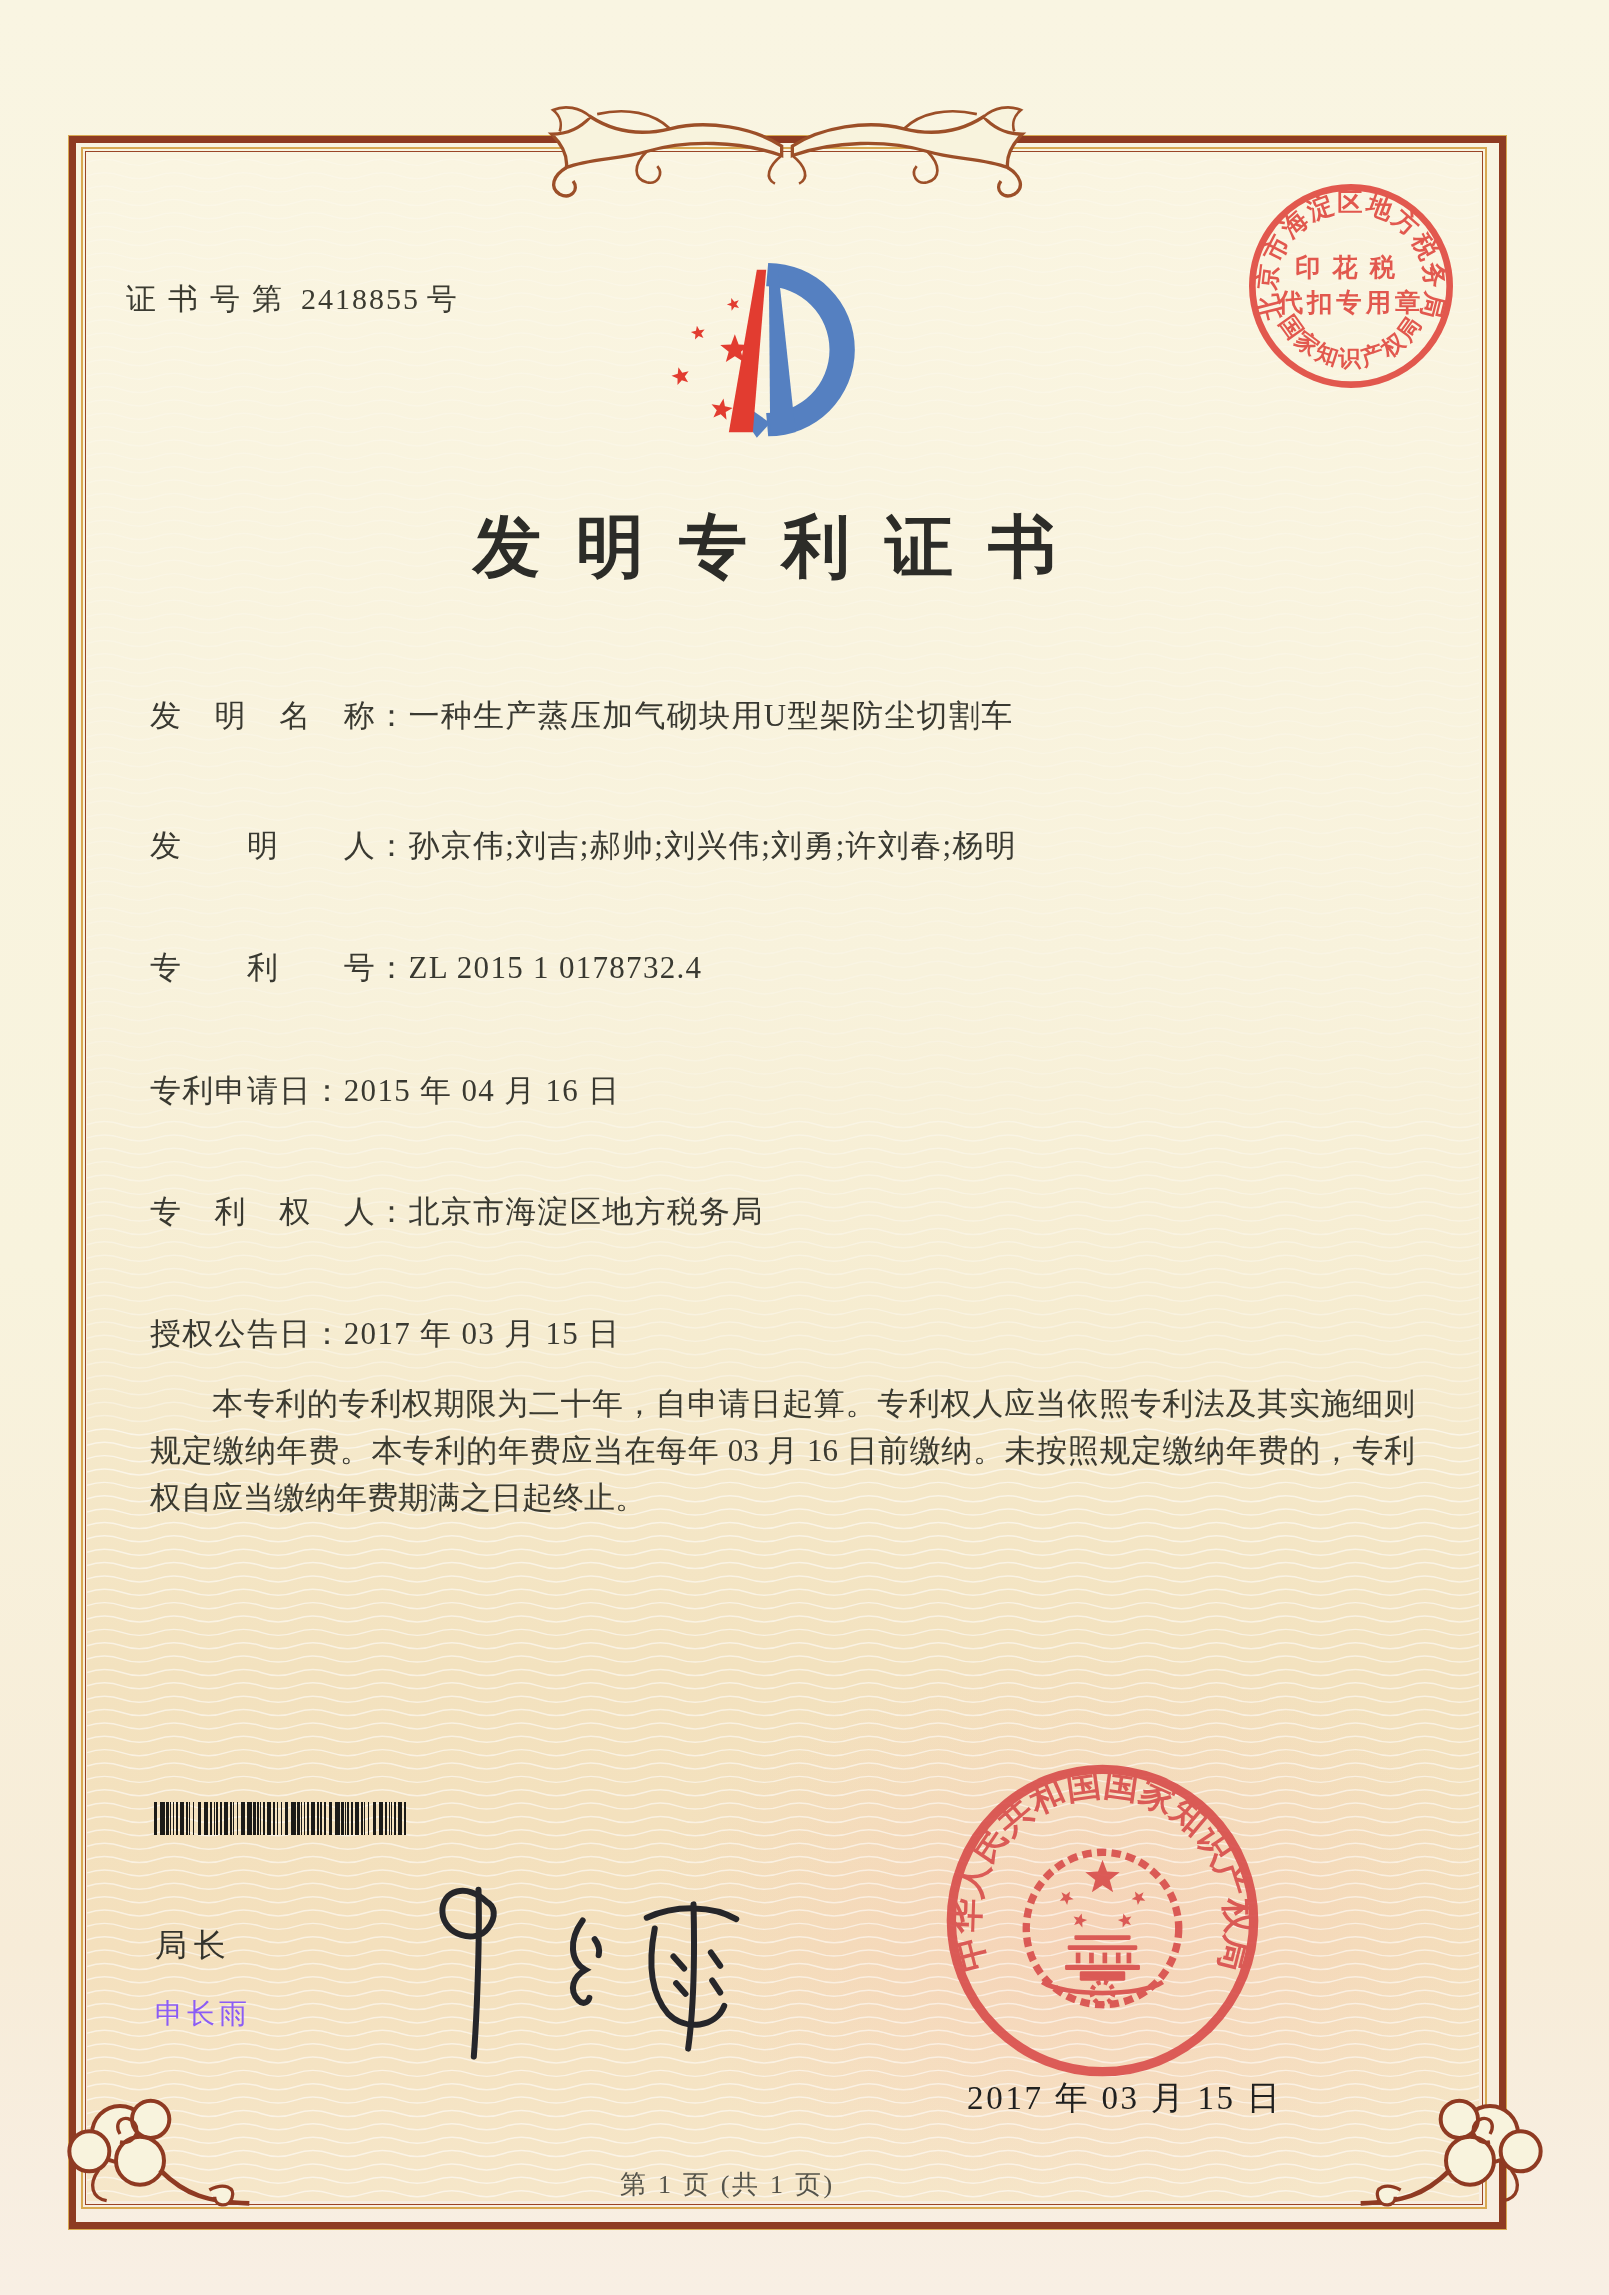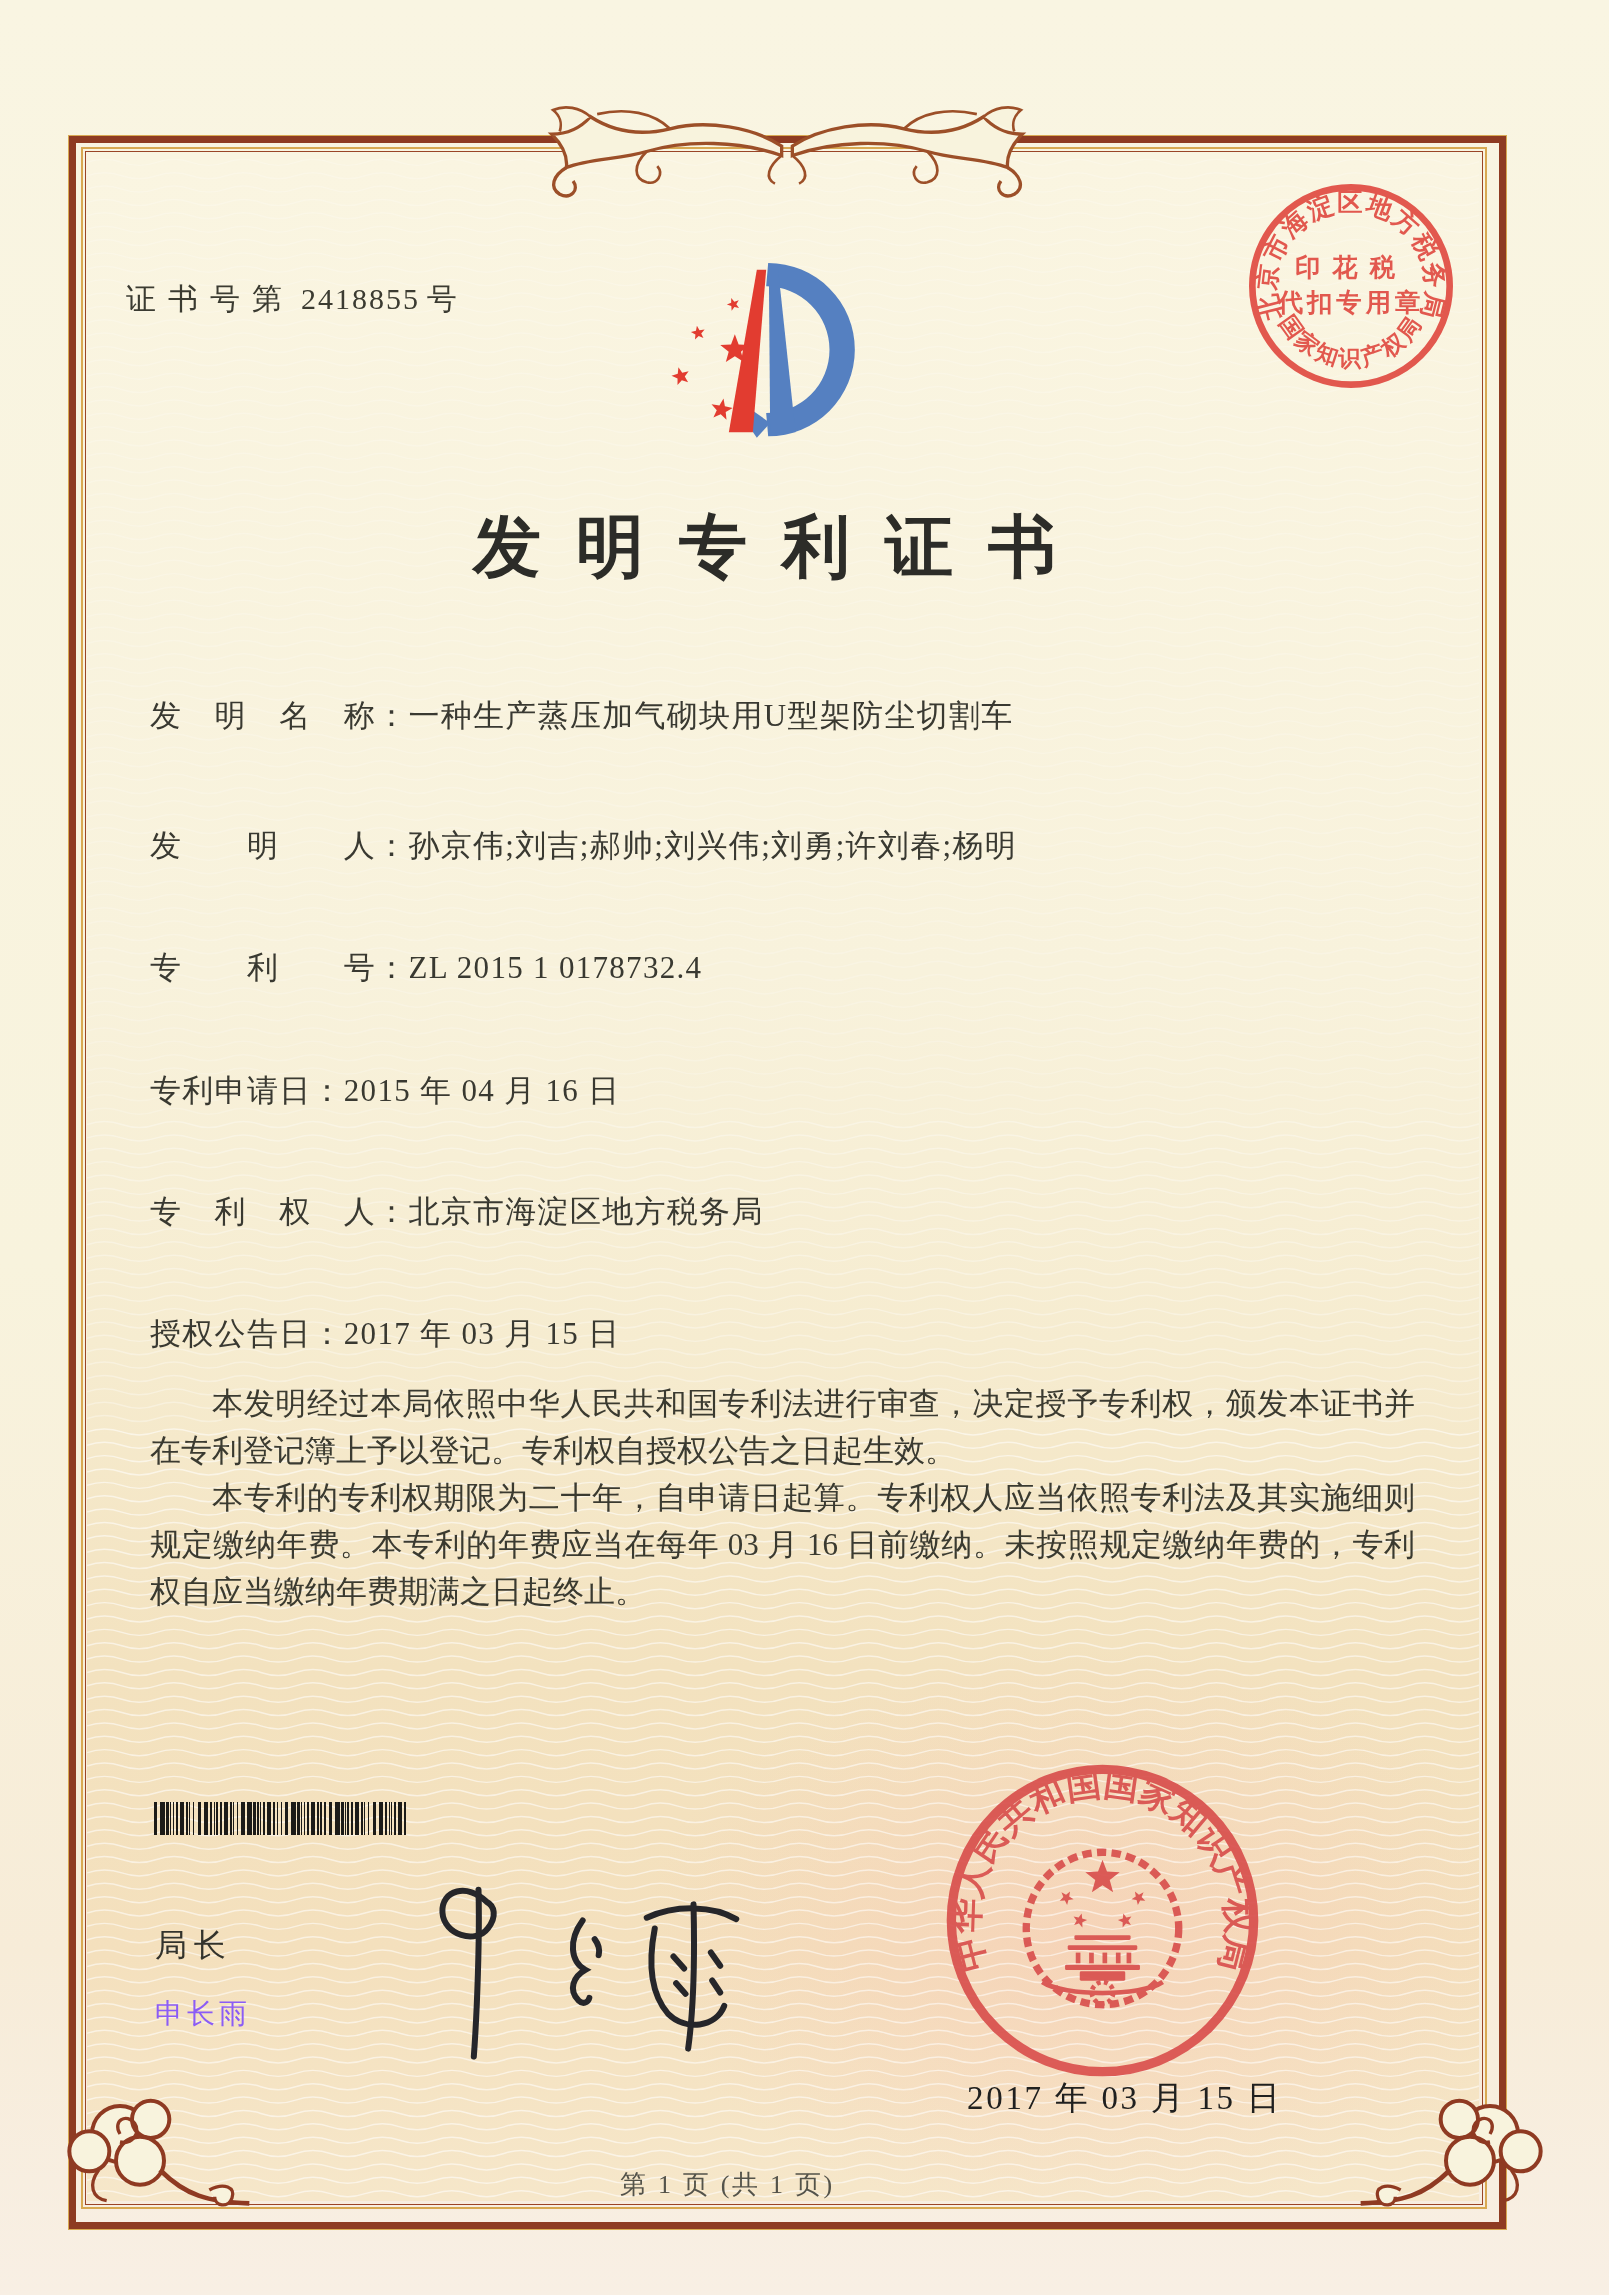--- a/index.html
+++ b/index.html
@@ -296,21 +296,20 @@
   <span class="flabel">专利申请日：</span><span class="fvalue">2015 年 04 月 16 日</span>
 </div>
 <div class="abs content field" style="top:1191px">
   <span class="flabel">专　利　权　人：</span><span class="fvalue">北京市海淀区地方税务局</span>
 </div>
 <div class="abs content field" style="top:1313px">
   <span class="flabel">授权公告日：</span><span class="fvalue">2017 年 03 月 15 日</span>
 </div>
 
 <div class="abs content paras">
-  <p>本发明经过本局依照中华人民共和国专利法进行审查，决定授予专利权，颁发本证书并在专利登记簿上予以登记。专利权自授权公告之日起生效。</p>
   <p>本专利的专利权期限为二十年，自申请日起算。专利权人应当依照专利法及其实施细则规定缴纳年费。本专利的年费应当在每年 03 月 16 日前缴纳。未按照规定缴纳年费的，专利权自应当缴纳年费期满之日起终止。</p>
 </div>
 
 <div class="abs barcode" id="barcode"><span style="width: 3.3px; margin-right: 2.7px;"></span><span style="width: 4.7px; margin-right: 1.3px;"></span><span style="width: 2.7px; margin-right: 1.3px;"></span><span style="width: 1.3px; margin-right: 1.3px;"></span><span style="width: 1.3px; margin-right: 2px;"></span><span style="width: 2px; margin-right: 2px;"></span><span style="width: 4px; margin-right: 2px;"></span><span style="width: 2px; margin-right: 1.3px;"></span><span style="width: 1.3px; margin-right: 2.7px;"></span><span style="width: 1.3px; margin-right: 3.3px;"></span><span style="width: 3.3px; margin-right: 2.7px;"></span><span style="width: 4.7px; margin-right: 1.3px;"></span><span style="width: 2.7px; margin-right: 1.3px;"></span><span style="width: 1.3px; margin-right: 1.3px;"></span><span style="width: 1.3px; margin-right: 2px;"></span><span style="width: 2px; margin-right: 2px;"></span><span style="width: 4px; margin-right: 2px;"></span><span style="width: 2px; margin-right: 1.3px;"></span><span style="width: 1.3px; margin-right: 2.7px;"></span><span style="width: 1.3px; margin-right: 3.3px;"></span><span style="width: 3.3px; margin-right: 2.7px;"></span><span style="width: 4.7px; margin-right: 1.3px;"></span><span style="width: 2.7px; margin-right: 1.3px;"></span><span style="width: 1.3px; margin-right: 1.3px;"></span><span style="width: 1.3px; margin-right: 2px;"></span><span style="width: 2px; margin-right: 2px;"></span><span style="width: 4px; margin-right: 2px;"></span><span style="width: 2px; margin-right: 1.3px;"></span><span style="width: 1.3px; margin-right: 2.7px;"></span><span style="width: 1.3px; margin-right: 3.3px;"></span><span style="width: 3.3px; margin-right: 2.7px;"></span><span style="width: 4.7px; margin-right: 1.3px;"></span><span style="width: 2.7px; margin-right: 1.3px;"></span><span style="width: 1.3px; margin-right: 1.3px;"></span><span style="width: 1.3px; margin-right: 2px;"></span><span style="width: 2px; margin-right: 2px;"></span><span style="width: 4px; margin-right: 2px;"></span><span style="width: 2px; margin-right: 1.3px;"></span><span style="width: 1.3px; margin-right: 2.7px;"></span><span style="width: 1.3px; margin-right: 3.3px;"></span><span style="width: 3.3px; margin-right: 2.7px;"></span><span style="width: 4.7px; margin-right: 1.3px;"></span><span style="width: 2.7px; margin-right: 1.3px;"></span><span style="width: 1.3px; margin-right: 1.3px;"></span><span style="width: 1.3px; margin-right: 2px;"></span><span style="width: 2px; margin-right: 2px;"></span><span style="width: 4px; margin-right: 2px;"></span><span style="width: 2px; margin-right: 1.3px;"></span><span style="width: 1.3px; margin-right: 2.7px;"></span><span style="width: 1.3px; margin-right: 3.3px;"></span><span style="width: 3.3px; margin-right: 2.7px;"></span><span style="width: 4.7px; margin-right: 1.3px;"></span><span style="width: 2.7px; margin-right: 1.3px;"></span><span style="width: 1.3px; margin-right: 1.3px;"></span><span style="width: 1.3px; margin-right: 2px;"></span><span style="width: 2px; margin-right: 2px;"></span><span style="width: 4px; margin-right: 2px;"></span><span style="width: 2px; margin-right: 1.3px;"></span></div>
 
 <div class="abs content director-label">局长</div>
 <div class="abs content director-name">申长雨</div>
 
 <svg class="abs content" style="left:374px;top:1875px;" width="428" height="211" viewBox="0 0 640 316">
   <g fill="none" stroke="#26262a" stroke-width="9" stroke-linecap="round">

